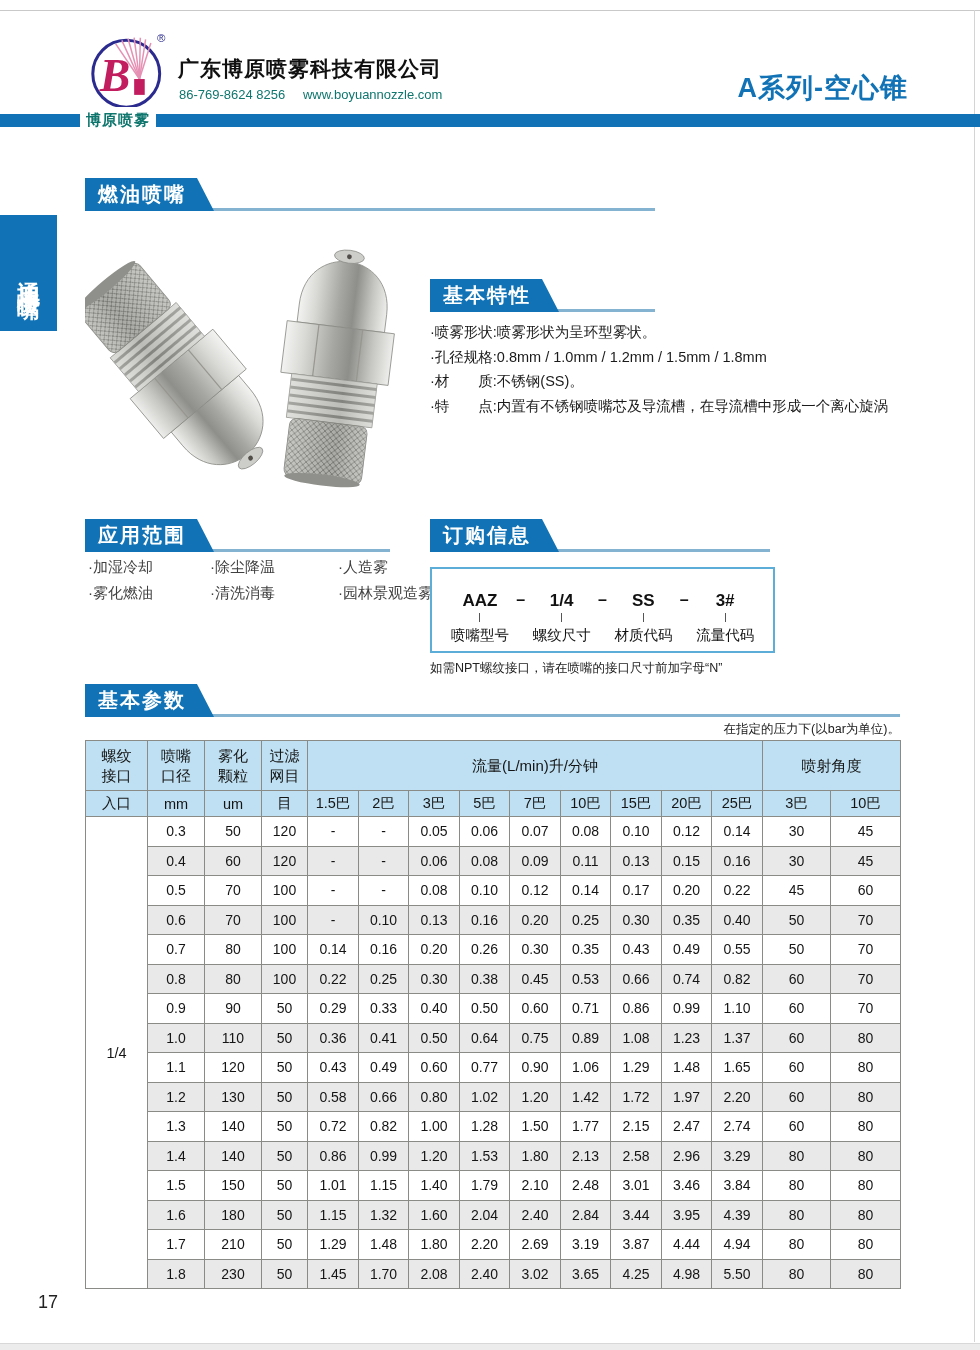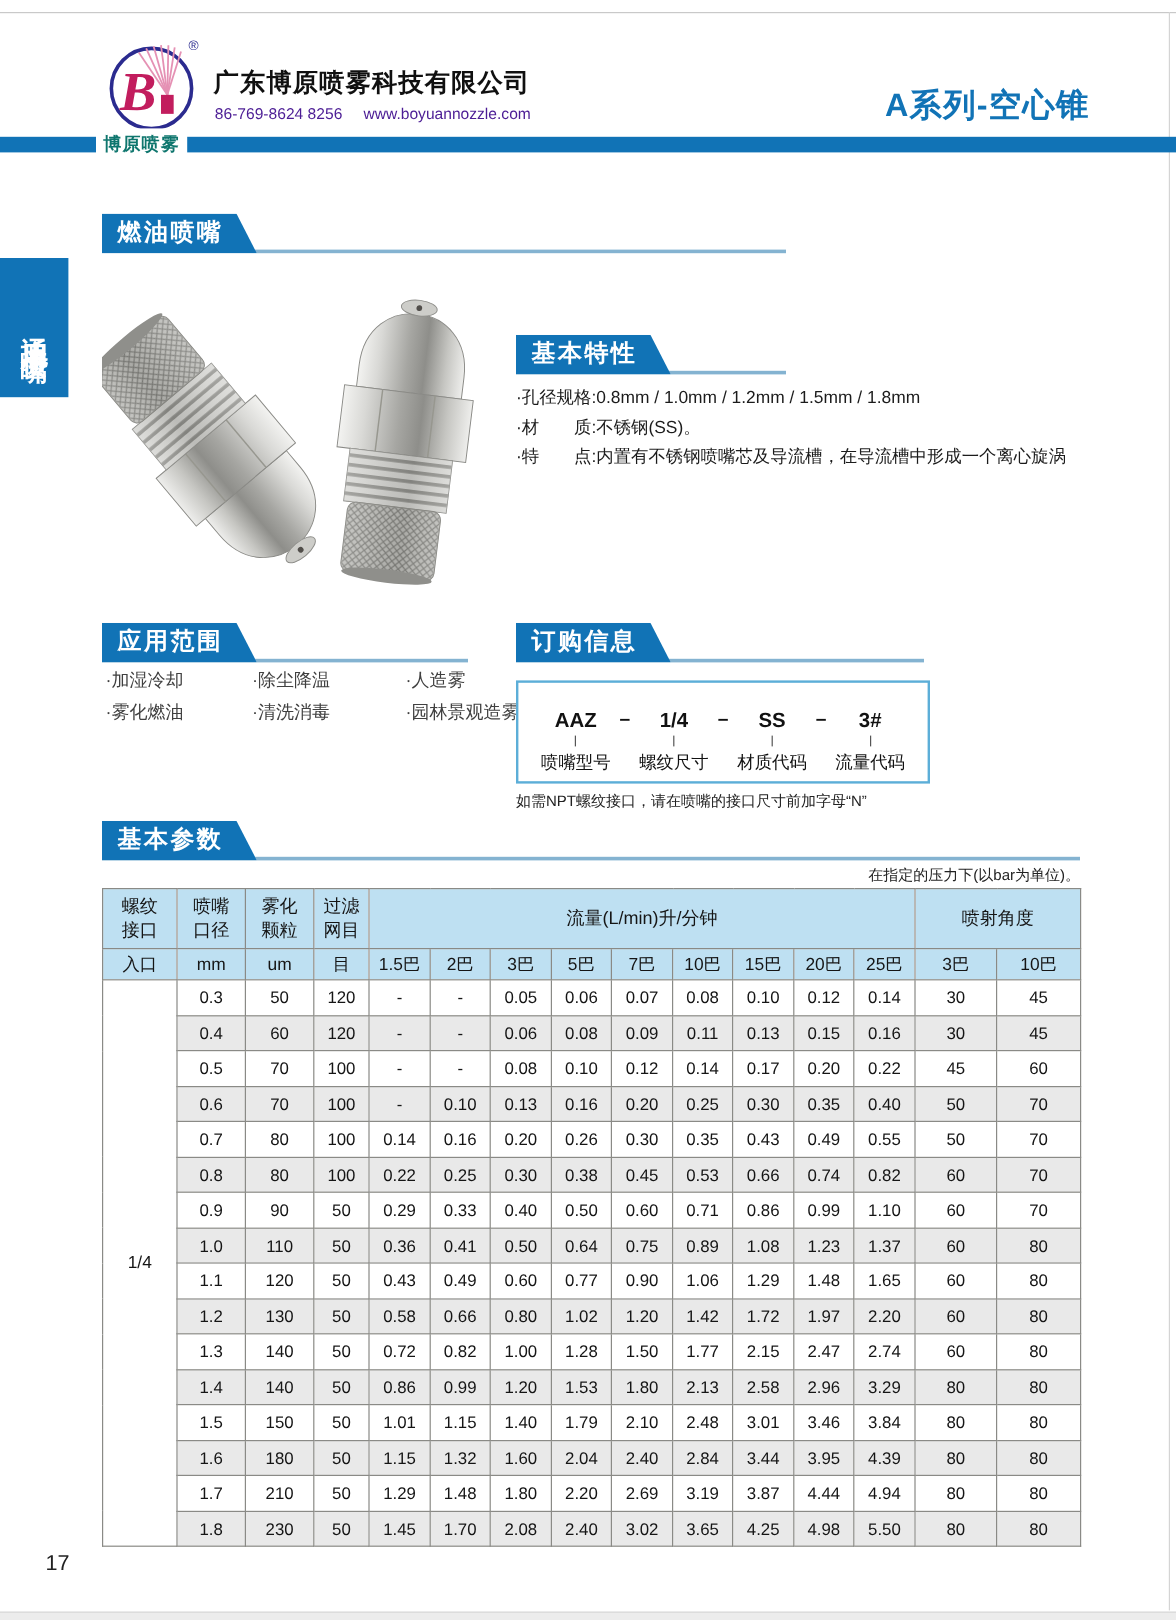--- a/index.html
+++ b/index.html
@@ -8,21 +8,21 @@
   .abs{position:absolute;}
   
   .top-rule{left:0;top:10px;width:980px;height:1px;background:#c9c9c9;}
   .right-rule{left:974px;top:10px;width:1px;height:1332px;background:#d4d4d4;}
   .logo-svg{left:83px;top:28px;width:90px;height:88px;}
   .brand-bar{left:0;top:114px;width:980px;height:13px;background:#1173b6;}
   .brand-name{left:80px;top:107px;width:76px;height:27px;background:#fff;
               display:flex;align-items:center;justify-content:center;
               font-size:15px;font-weight:bold;color:#0f766e;letter-spacing:1px;}
   .company-name{left:178px;top:55px;font-size:21px;font-weight:bold;color:#101010;letter-spacing:1px;font-family:Liberation Serif, serif;}
-  .contact-row{left:179px;top:87px;font-size:13px;color:#4c1d95;}
+  .contact-row{left:179px;top:87px;font-size:13px;color:#0f766e;}
   .contact-row .site{margin-left:14px;}
   .series-title{right:72px;top:70px;font-size:27px;font-weight:bold;color:#1173b6;letter-spacing:1px;}
   
   .sidebar-tab{left:0;top:215px;width:57px;height:116px;background:#1173b6;
                display:flex;align-items:center;justify-content:center;}
   .sidebar-tab span{writing-mode:vertical-rl;text-orientation:upright;color:#fff;
                font-size:23px;font-weight:bold;letter-spacing:5px;line-height:1;}
   
   .banner{height:33px;background:#1173b6;color:#fff;font-size:20px;font-weight:bold;
           line-height:33px;padding:0 28px 0 13px;letter-spacing:2px;
@@ -140,20 +140,21 @@
         <rect x="21" y="192" width="78" height="58" rx="7" fill="url(#msh)" stroke="#84847f" stroke-width="1"></rect>
         <rect x="21" y="192" width="78" height="58" rx="7" fill="url(#met)" opacity="0.28"></rect>
         <ellipse cx="60" cy="250" rx="38" ry="5.5" fill="#8f8f8b"></ellipse>
       </g>
     </defs>
     <use href="#nozzle" transform="translate(100,152) rotate(140) translate(-60,-127)"></use>
     <use href="#nozzle" transform="translate(252,130) rotate(7) translate(-60,-127)"></use>
   </svg>
 
   <div class="abs features-list">
+    <div>·喷雾形状:喷雾形状为呈环型雾状。</div>
     <div>·孔径规格:0.8mm / 1.0mm / 1.2mm / 1.5mm / 1.8mm</div>
     <div>·材　　质:不锈钢(SS)。</div>
     <div>·特　　点:内置有不锈钢喷嘴芯及导流槽，在导流槽中形成一个离心旋涡</div>
   </div>
 
   <div class="abs apps-grid">
     <div>·加湿冷却</div>
     <div>·除尘降温</div>
     <div>·人造雾</div>
     <div>·雾化燃油</div>

